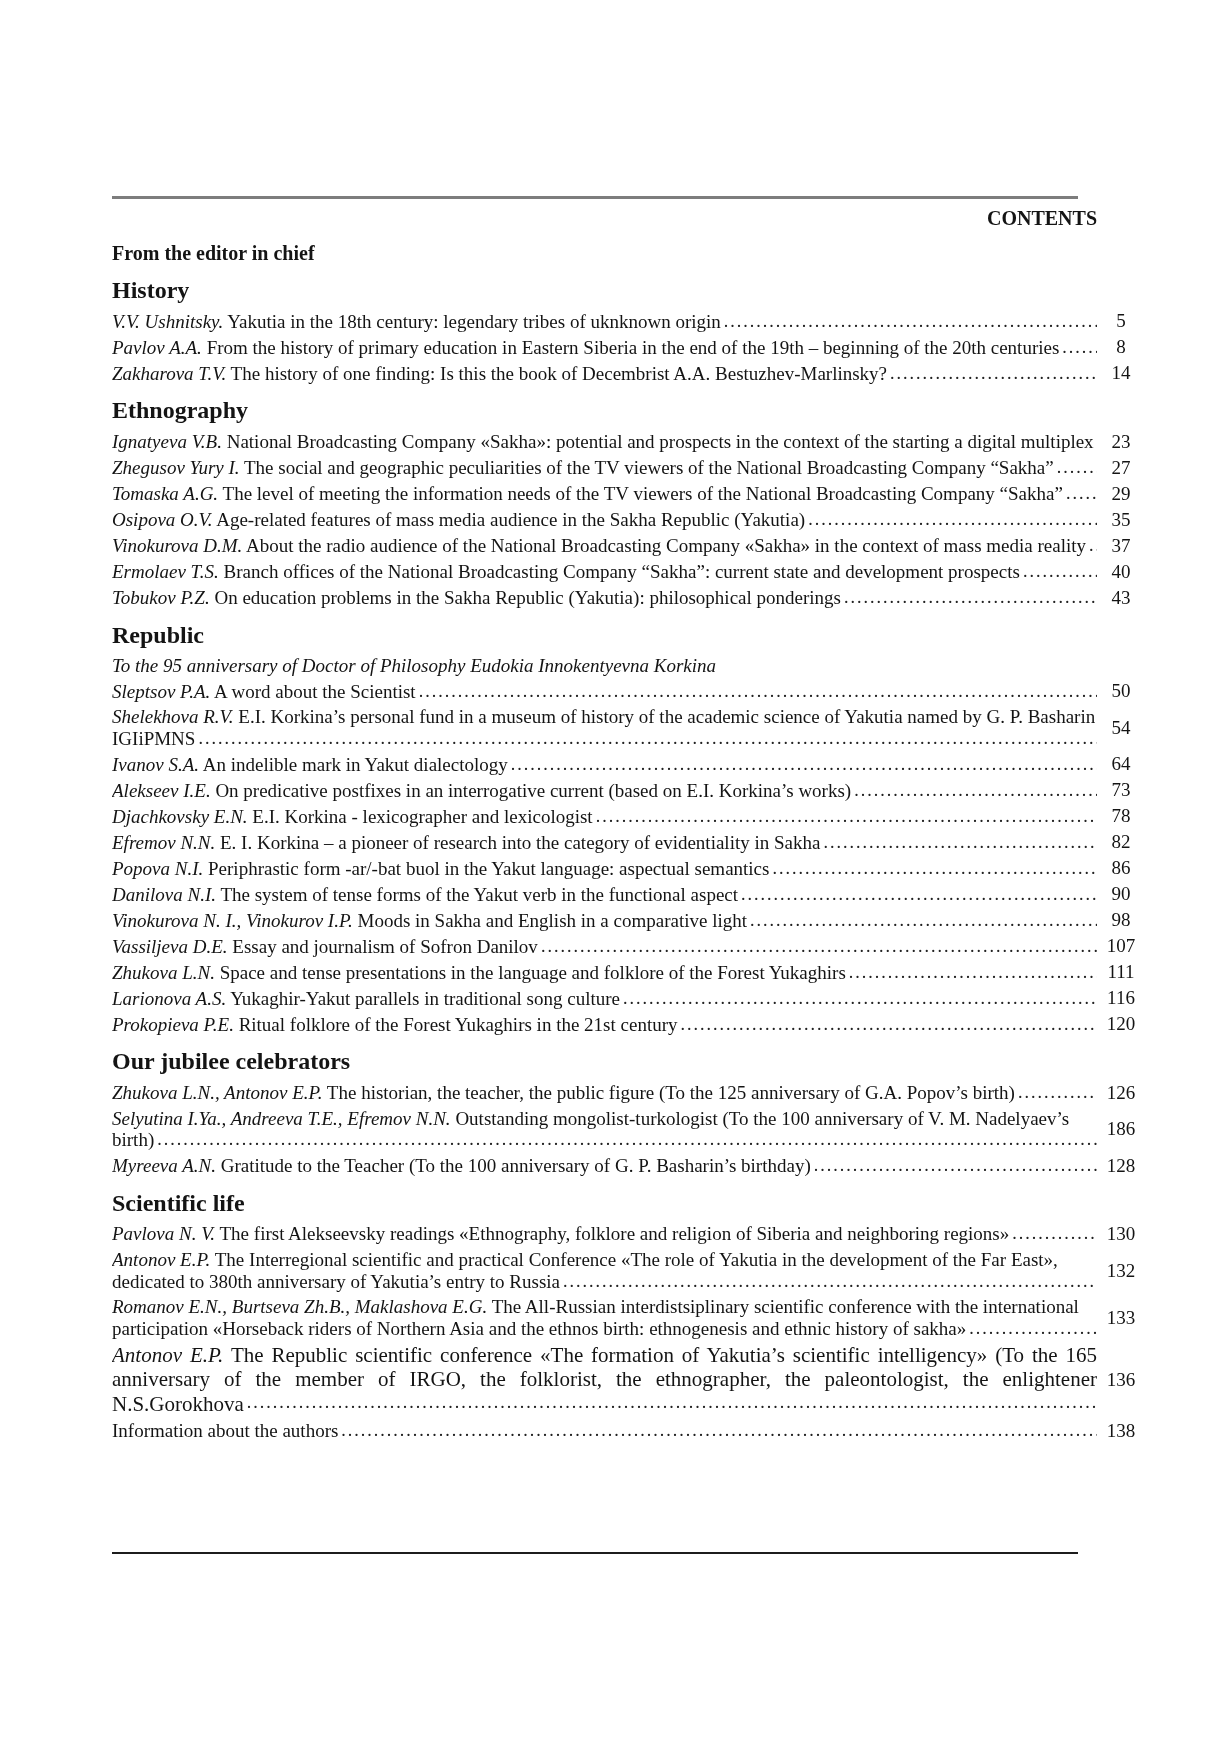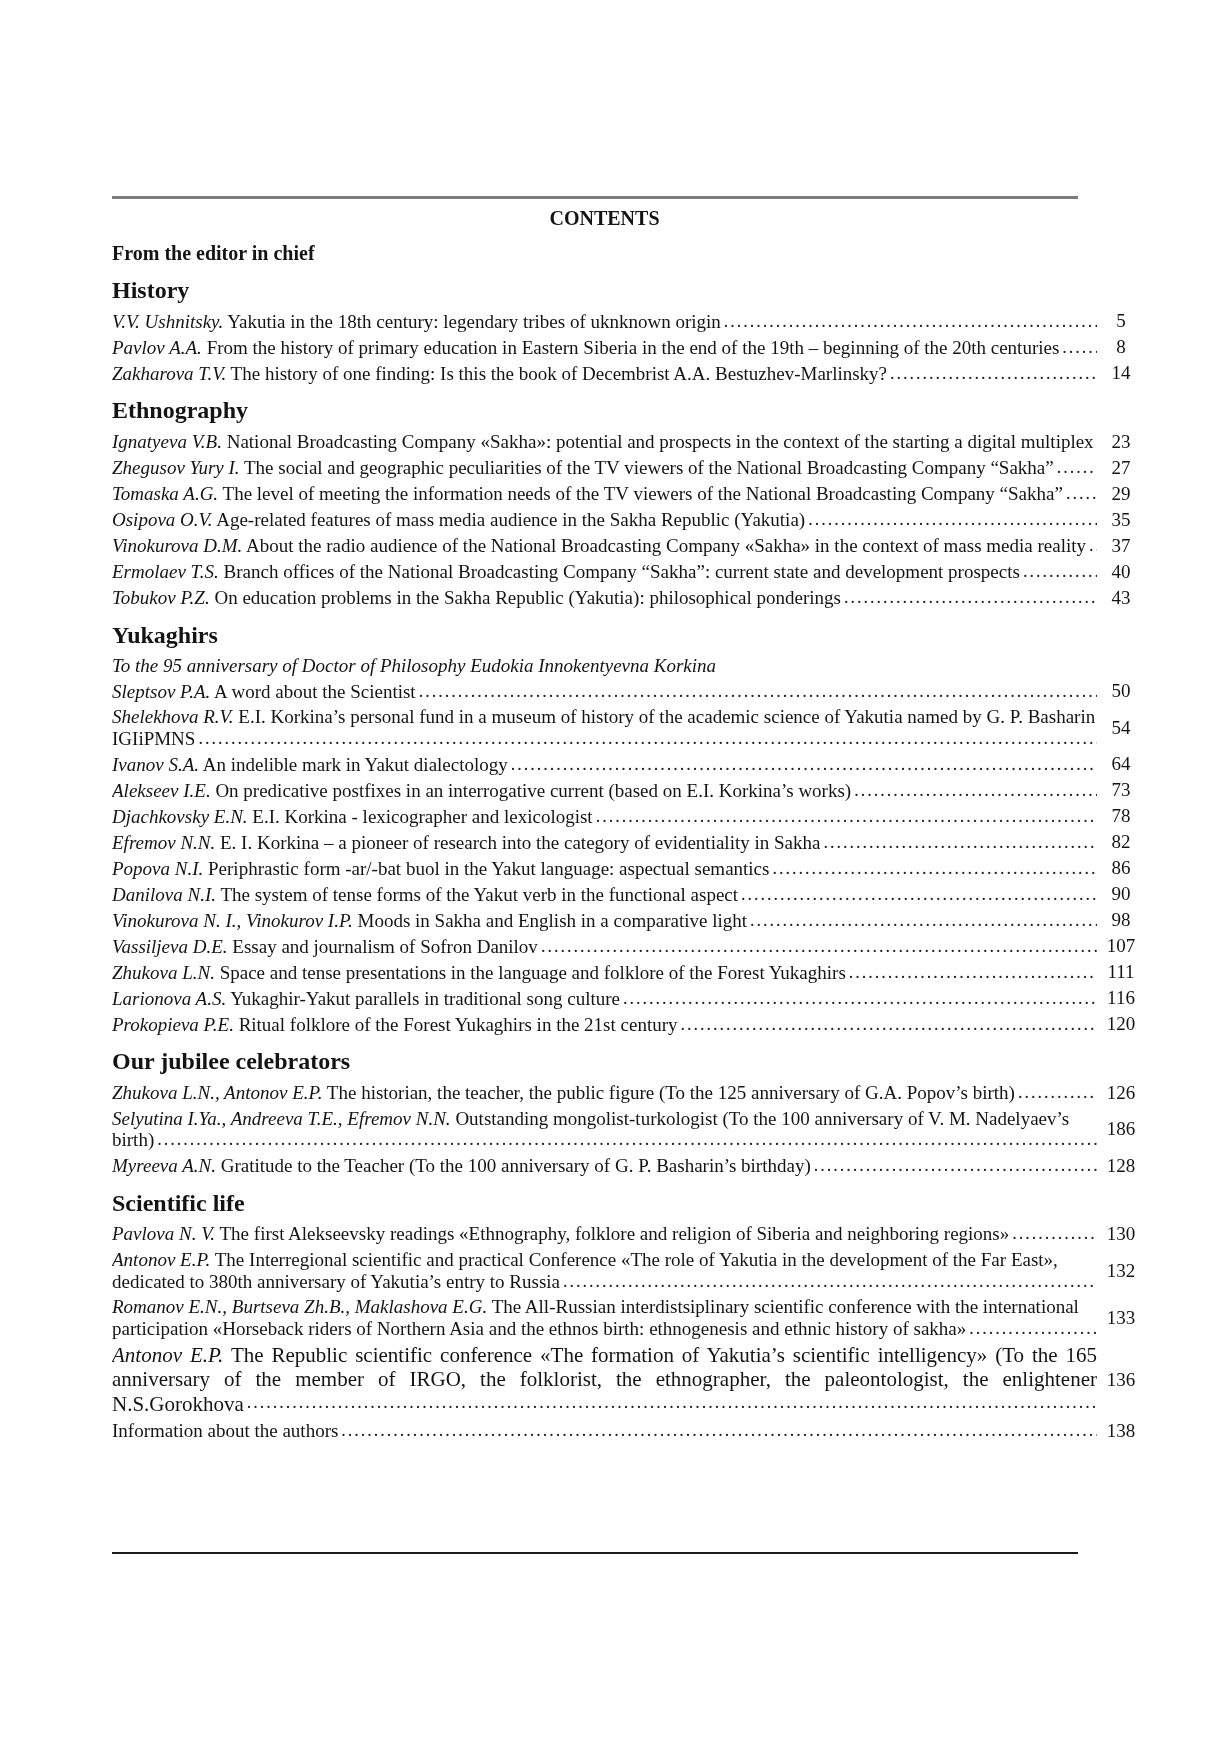--- a/index.html
+++ b/index.html
@@ -7,21 +7,21 @@
     width:1230px; height:1757px;
     background:#ffffff; color:#141414;
     font-family:"Liberation Serif","DejaVu Serif",serif;
     position:relative; overflow:hidden;
   }
   .rule { position:absolute; left:112px; width:966px; }
   .rule-top { top:196px; height:3px; background:#7d7d7d; }
   .rule-bottom { top:1552px; height:2px; background:#1c1c1c; }
   .content { position:absolute; left:112px; top:207px; width:1031px; }
   .center-heading {
-    font-size:20px; font-weight:bold; text-align:center;
+    font-size:20px; font-weight:bold; text-align:right;
     width:985px; margin:0 0 13px 0; line-height:1.1;
   }
   .editor-heading {
     font-size:20px; font-weight:bold; text-align:left;
     margin:0 0 4px 0; line-height:1.1;
   }
   .section-heading {
     font-size:24px; font-weight:bold; text-align:left;
     width:985px; margin:13px 0 7px 0; line-height:1.1;
   }
@@ -86,21 +86,21 @@
         <span class="entry-page">37</span>
       </div>
       <div class="entry">
         <span class="entry-text"><span class="authors">Ermolaev T.S.</span> <span class="title">Branch offices of the National Broadcasting Company “Sakha”: current state and development prospects</span></span>
         <span class="entry-page">40</span>
       </div>
       <div class="entry">
         <span class="entry-text"><span class="authors">Tobukov P.Z.</span> <span class="title">On education problems in the Sakha Republic (Yakutia): philosophical ponderings</span></span>
         <span class="entry-page">43</span>
       </div>
-      <div class="section-heading">Yukaghirs</div>
+      <div class="section-heading">Republic</div>
       <div class="subtitle">To the 95 anniversary of Doctor of Philosophy Eudokia Innokentyevna Korkina</div>
       <div class="entry">
         <span class="entry-text"><span class="authors">Sleptsov P.A.</span> <span class="title">A word about the Scientist</span></span>
         <span class="entry-page">50</span>
       </div>
       <div class="entry">
         <span class="entry-text"><span class="authors">Shelekhova R.V.</span> <span class="title">E.I. Korkina’s personal fund in a museum of history of the academic science of Yakutia named by G. P. Basharin IGIiPMNS</span></span>
         <span class="entry-page">54</span>
       </div>
       <div class="entry">

